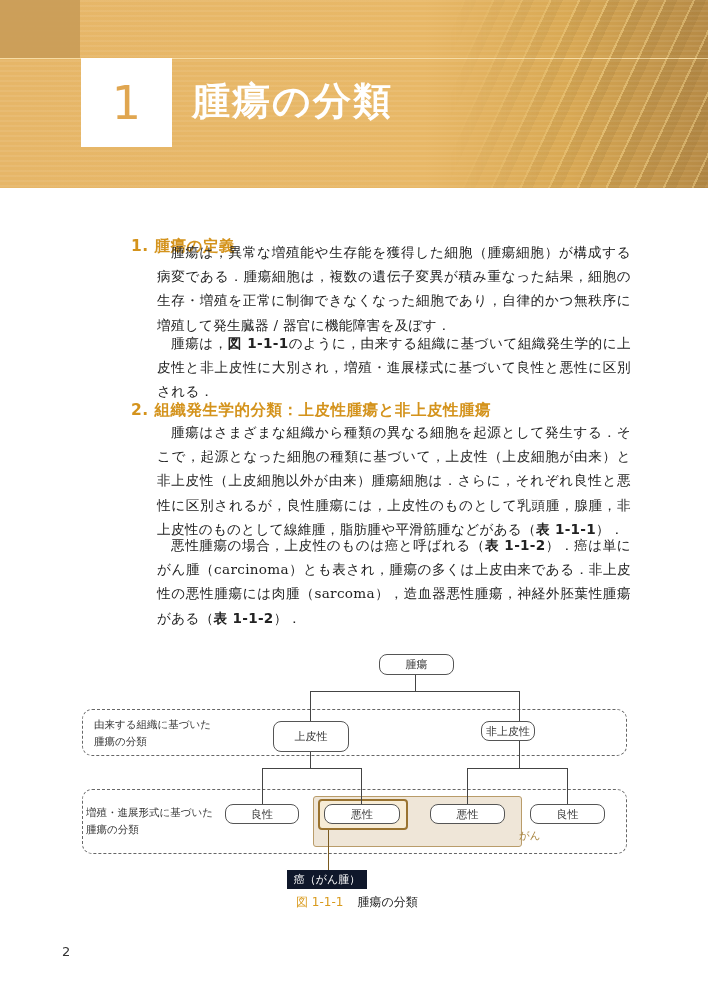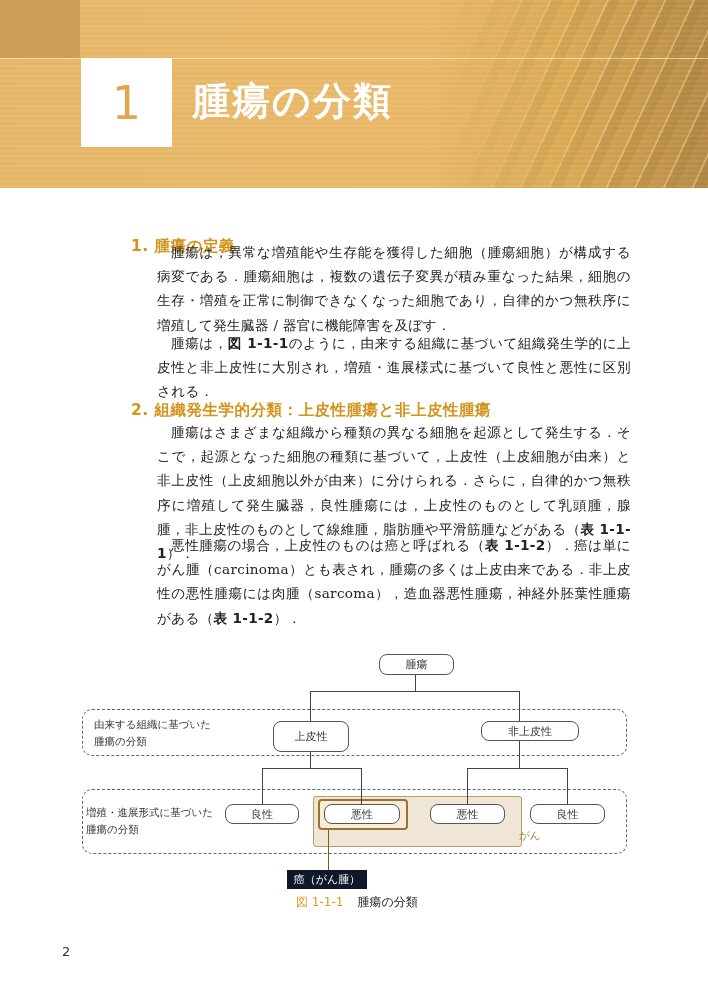--- a/index.html
+++ b/index.html
@@ -54,21 +54,21 @@
     <span>1</span>
   </div>
   <div class="title">腫瘍の分類</div>
 </div>
 
 <div class="sec-heading" style="top:236px;">1. 腫瘍の定義</div>
 <div class="para" style="top:240px;">腫瘍は，異常な増殖能や生存能を獲得した細胞（腫瘍細胞）が構成する病変である．腫瘍細胞は，複数の遺伝子変異が積み重なった結果，細胞の生存・増殖を正常に制御できなくなった細胞であり，自律的かつ無秩序に増殖して発生臓器 / 器官に機能障害を及ぼす．</div>
 <div class="para" style="top:331px;"><span>腫瘍は，</span><b>図 1-1-1</b><span>のように，由来する組織に基づいて組織発生学的に上皮性と非上皮性に大別され，増殖・進展様式に基づいて良性と悪性に区別される．</span></div>
 
 <div class="sec-heading" style="top:400px;">2. 組織発生学的分類：上皮性腫瘍と非上皮性腫瘍</div>
-<div class="para" style="top:420px;"><span>腫瘍はさまざまな組織から種類の異なる細胞を起源として発生する．そこで，起源となった細胞の種類に基づいて，上皮性（上皮細胞が由来）と非上皮性（上皮細胞以外が由来）に分けられる．さらに，自律的かつ無秩序に増殖して発生臓器，良性腫瘍には，上皮性のものとして乳頭腫，腺腫，非上皮性のものとして線維腫，脂肪腫や平滑筋腫などがある（</span><b>表 1-1-1</b><span>）．</span></div>
+<div class="para" style="top:420px;"><span>腫瘍はさまざまな組織から種類の異なる細胞を起源として発生する．そこで，起源となった細胞の種類に基づいて，上皮性（上皮細胞が由来）と非上皮性（上皮細胞以外が由来）腫瘍細胞は．さらに，それぞれ良性と悪性に区別されるが，良性腫瘍には，上皮性のものとして乳頭腫，腺腫，非上皮性のものとして線維腫，脂肪腫や平滑筋腫などがある（</span><b>表 1-1-1</b><span>）．</span></div>
 <div class="para" style="top:533px;"><span>悪性腫瘍の場合，上皮性のものは癌と呼ばれる（</span><b>表 1-1-2</b><span>）．癌は単にがん腫（carcinoma）とも表され，腫瘍の多くは上皮由来である．非上皮性の悪性腫瘍には肉腫（sarcoma），造血器悪性腫瘍，神経外胚葉性腫瘍がある（</span><b>表 1-1-2</b><span>）．</span></div>
 
 <div class="diagram">
   <div class="dashed" style="left:82px; top:709px; width:545px; height:47px;"></div>
   <div class="grp-label" style="left:94px; top:716px; width:140px;">
     <div>由来する組織に基づいた</div>
     <div>腫瘍の分類</div>
   </div>
 
   <div class="dashed" style="left:82px; top:789px; width:545px; height:65px;"></div>
@@ -93,21 +93,21 @@
 
   <div class="ln" style="left:519px; top:741px; width:1.3px; height:28px;"></div>
   <div class="ln" style="left:467px; top:768px; width:101px; height:1.3px;"></div>
   <div class="ln" style="left:467px; top:768px; width:1.3px; height:36px;"></div>
   <div class="ln" style="left:567px; top:768px; width:1.3px; height:36px;"></div>
 
   <div class="ln" style="left:328px; top:830px; width:1.3px; height:40px; background:#7a5a20;"></div>
 
   <div class="node" style="left:379px; top:654px; width:75px; height:21px;">腫瘍</div>
   <div class="node" style="left:273px; top:721px; width:76px; height:31px;">上皮性</div>
-  <div class="node" style="left:481px; top:721px; width:98px; height:20px;">非上皮性</div>
+  <div class="node" style="left:481px; top:721px; width:54px; height:20px;">非上皮性</div>
   <div class="node" style="left:225px; top:804px; width:74px; height:20px;">良性</div>
   <div class="node" style="left:324px; top:804px; width:76px; height:20px;">悪性</div>
   <div class="node" style="left:430px; top:804px; width:75px; height:20px;">悪性</div>
   <div class="node" style="left:530px; top:804px; width:75px; height:20px;">良性</div>
 
   <div class="carcinoma">癌（がん腫）</div>
 
   <div class="caption">
     <span class="fig">図 1-1-1</span><span>腫瘍の分類</span>
   </div>

